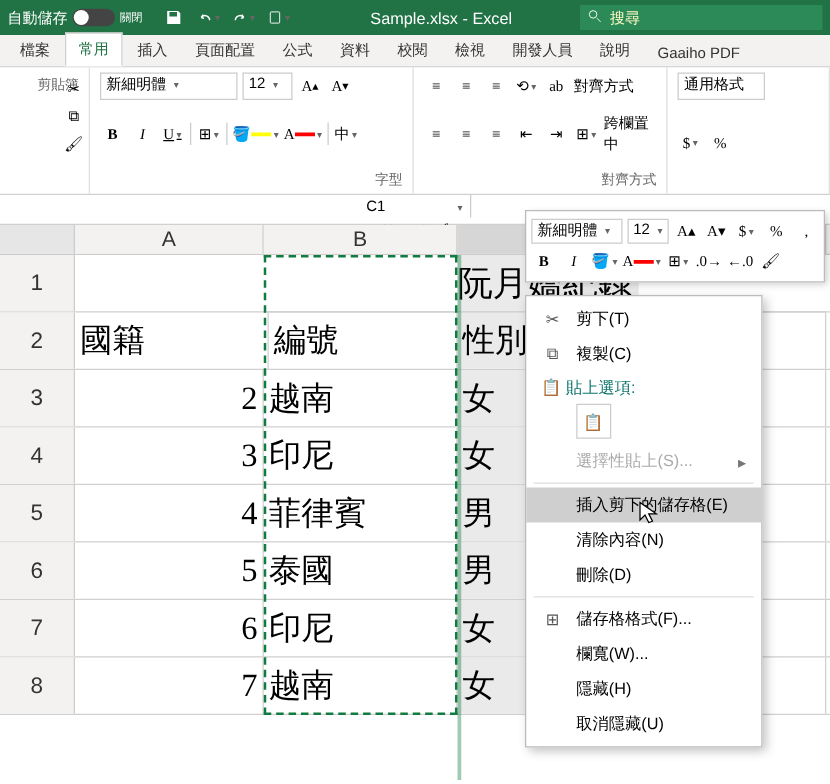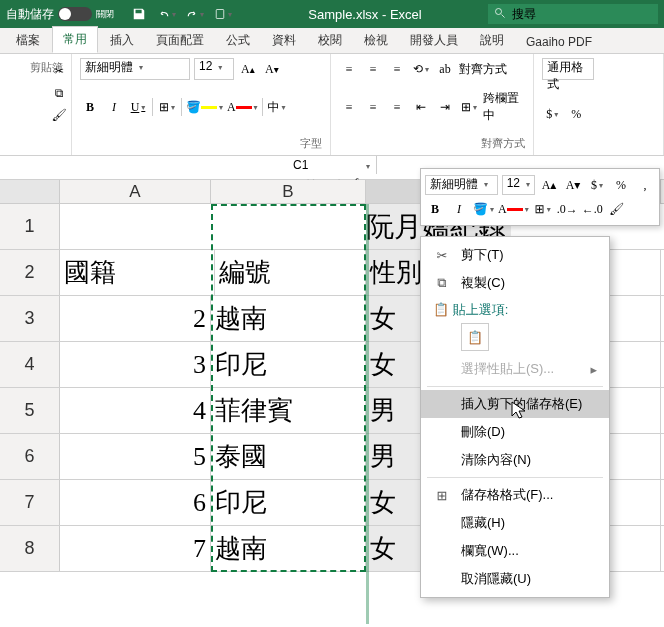--- a/index.html
+++ b/index.html
@@ -5,21 +5,21 @@
 * { box-sizing: border-box; margin: 0; padding: 0; font-family: "Microsoft JhengHei", sans-serif; }
 body { width: 664px; height: 627px; overflow: hidden; background: #fff; font-size: 12px; position: relative; }
 
 .titlebar { background: linear-gradient(#217346,#217346); height: 28px; display: flex; align-items: center; color: #fff; }
 .autosave { display: flex; align-items: center; padding: 0 6px; gap: 4px; }
 .autosave-toggle { width: 34px; height: 14px; background: #444; border-radius: 7px; position: relative; }
 .autosave-toggle:after { content:""; width:12px; height:12px; background:#fff; border-radius:50%; position:absolute; left:1px; top:1px; }
 .qat { display:flex; gap:10px; padding:0 10px; align-items:center; }
 .qat svg, .qat span.icon { fill:#fff; color:#fff; }
 .title-center { flex:1; text-align:center; font-size:13px; }
-.search-box { width:170px; height:20px; background:#2b8a58; margin-right:6px; display:flex; align-items:center; padding:0 6px; color:#000000; gap:6px; }
+.search-box { width:194px; height:20px; background:#2b8a58; margin-right:6px; display:flex; align-items:center; padding:0 6px; color:#fef9c3; gap:6px; }
 
 .tabs { background:#f3f2f1; height:26px; display:flex; align-items:flex-end; padding-left:6px; gap:2px; border-bottom:1px solid #d0d0d0;}
 .tab { padding:4px 10px; font-size:12px; color:#333; cursor:pointer; }
 .tab.active { background:#fff; border:1px solid #d0d0d0; border-bottom:1px solid #fff; color:#217346;}
 
 .ribbon { background:#fff; height:102px; display:flex; border-bottom:1px solid #d0d0d0; }
 .rgroup { border-right:1px solid #e0e0e0; padding:4px 8px; display:flex; flex-direction:column; justify-content:space-between; }
 .rgroup-label { text-align:right; font-size:11px; color:#666; padding-top:2px;}
 .rrow { display:flex; align-items:center; gap:4px; }
 .paste-btn { display:flex; flex-direction:column; align-items:center; gap:2px; padding:4px; }
@@ -185,21 +185,21 @@
       <span class="fmt-btn">⇤</span>
       <span class="fmt-btn">⇥</span>
       <span class="fmt-btn arrow-down">⊞</span>
       <span>跨欄置中</span>
     </div>
     <div class="rgroup-label">對齊方式</div>
   </div>
 
   <div class="rgroup ribbon-cut">
     <div class="rrow">
-        <div class="font-combo" style="width:52px">
+        <div class="font-combo" style="width:70px">
           <span>通用格式</span>
         </div>
       </div>
     <div class="rrow">
       <span class="fmt-btn arrow-down">$</span>
       <span class="fmt-btn">%</span>
     </div>
     <div class="rgroup-label"></div>
   </div>
 </div>
@@ -333,38 +333,38 @@
       <span>選擇性貼上(S)...</span>
       <span class="arrow">▸</span>
     </div>
   <div class="sep"></div>
   <div class="item highlight">
       <span class="ico"></span>
       <span>插入剪下的儲存格(E)</span>
     </div>
   <div class="item">
       <span class="ico"></span>
+      <span>清除內容(N)</span>
+    </div>
+  <div class="item">
+      <span class="ico"></span>
       <span>刪除(D)</span>
-    </div>
-  <div class="item">
-      <span class="ico"></span>
-      <span>清除內容(N)</span>
     </div>
   <div class="sep"></div>
   <div class="item">
       <span class="ico">⊞</span>
       <span>儲存格格式(F)...</span>
     </div>
   <div class="item">
       <span class="ico"></span>
+      <span>欄寬(W)...</span>
+    </div>
+  <div class="item">
+      <span class="ico"></span>
       <span>隱藏(H)</span>
-    </div>
-  <div class="item">
-      <span class="ico"></span>
-      <span>欄寬(W)...</span>
     </div>
   <div class="item">
       <span class="ico"></span>
       <span>取消隱藏(U)</span>
     </div>
 </div>
 
 <svg class="cursor-arrow" width="20" height="20">
     <path d="M2 2 L2 16 L6 12 L9 18 L12 17 L9 11 L15 11 Z" fill="#fff" stroke="#000"></path>
   </svg>

